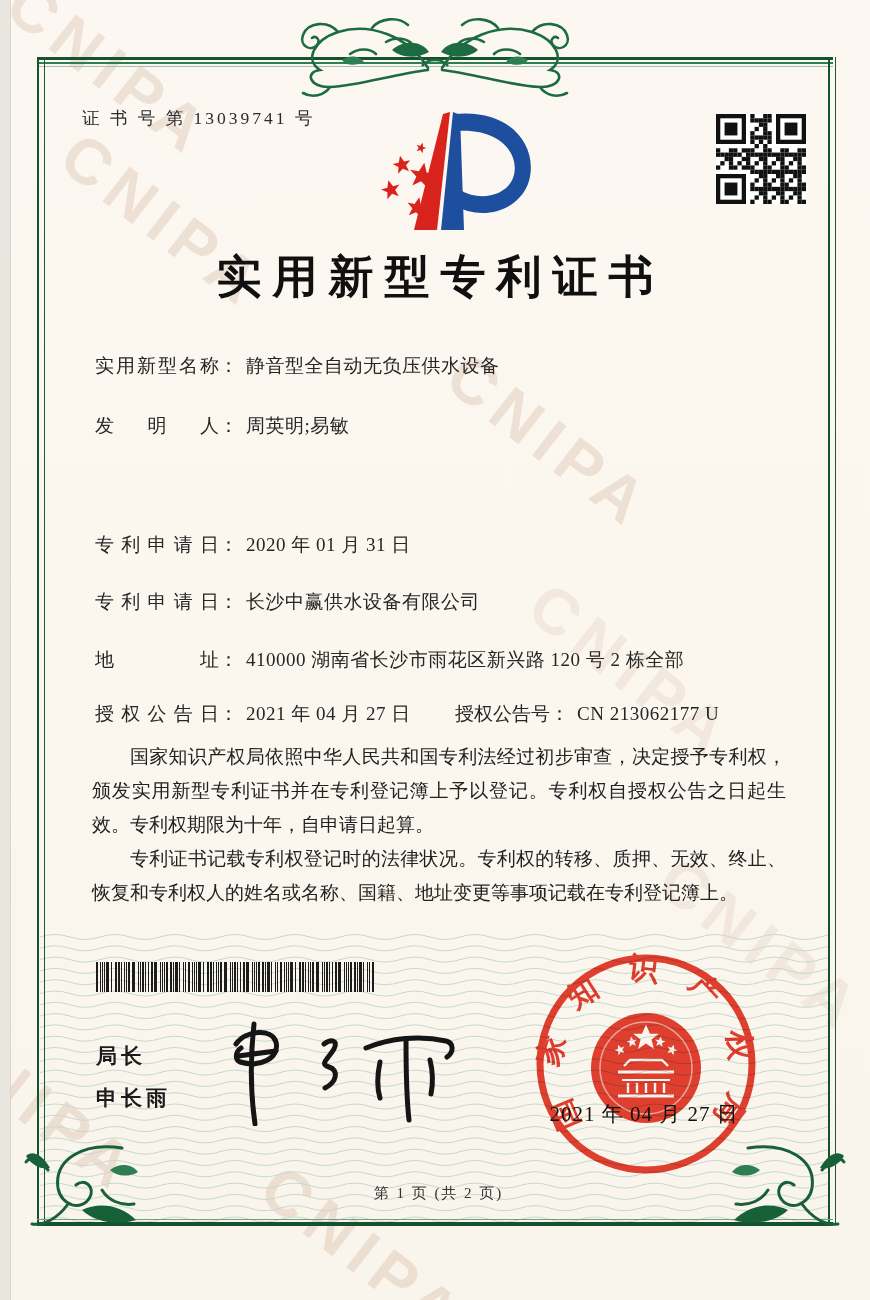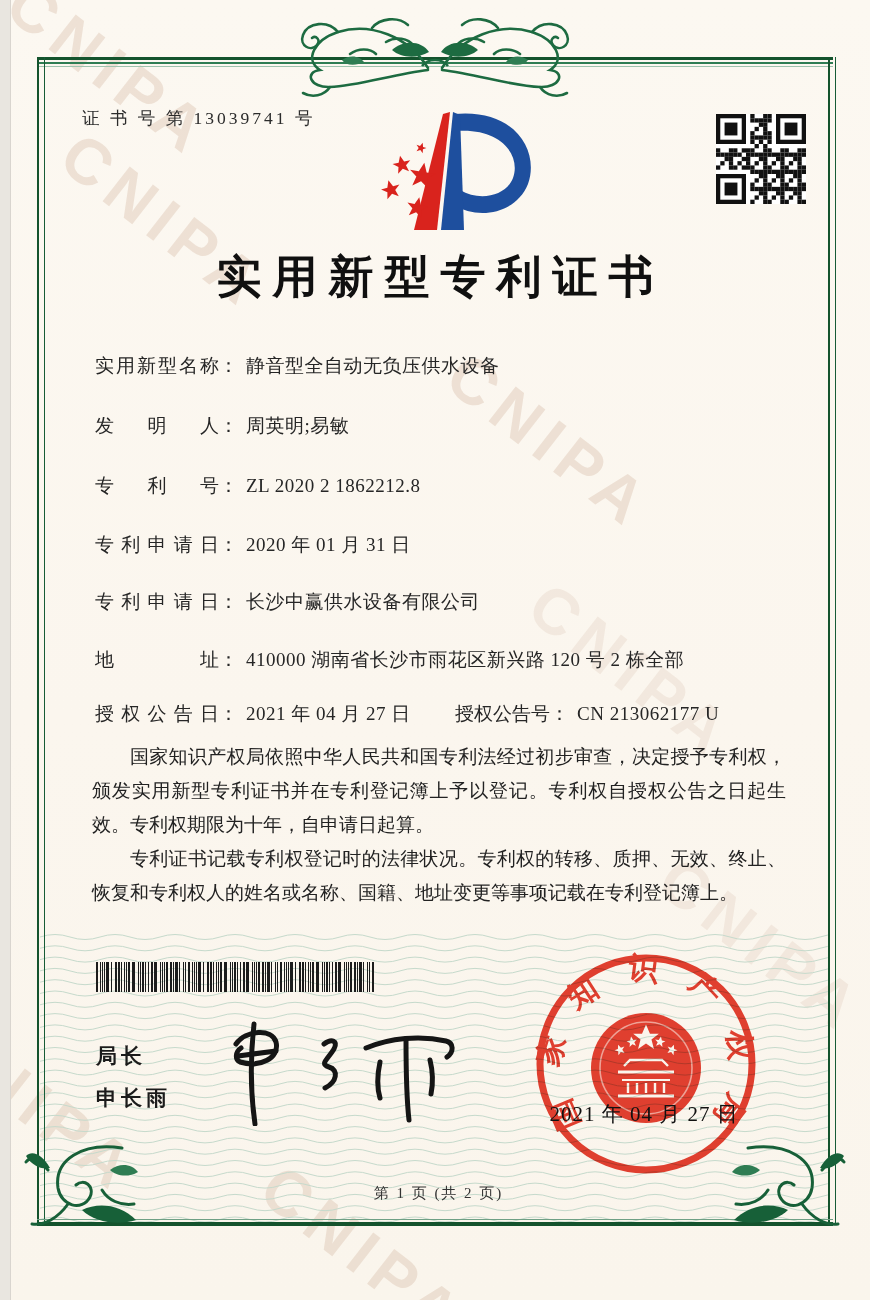--- a/index.html
+++ b/index.html
@@ -334,23 +334,20 @@
     </svg>
 
   <div class="title">实用新型专利证书</div>
 
   <div class="frow" style="top:353px;">
     <span class="flabel">实用新型名称</span><span>：</span><span class="fvalue">静音型全自动无负压供水设备</span>
   </div>
   <div class="frow" style="top:413px;">
     <span class="flabel">发明人</span><span>：</span><span class="fvalue">周英明;易敏</span>
   </div>
-  <div class="frow" style="top:473px;">
-    <span class="flabel">专利号</span><span>：</span><span class="fvalue">ZL 2020 2 1862212.8</span>
-  </div>
   <div class="frow" style="top:532px;">
     <span class="flabel">专利申请日</span><span>：</span><span class="fvalue">2020 年 01 月 31 日</span>
   </div>
   <div class="frow" style="top:589px;">
     <span class="flabel">专利申请日</span><span>：</span><span class="fvalue">长沙中赢供水设备有限公司</span>
   </div>
   <div class="frow" style="top:647px;">
     <span class="flabel">地址</span><span>：</span><span class="fvalue">410000 湖南省长沙市雨花区新兴路 120 号 2 栋全部</span>
   </div>
   <div class="frow frow2col" style="top:701px;">

